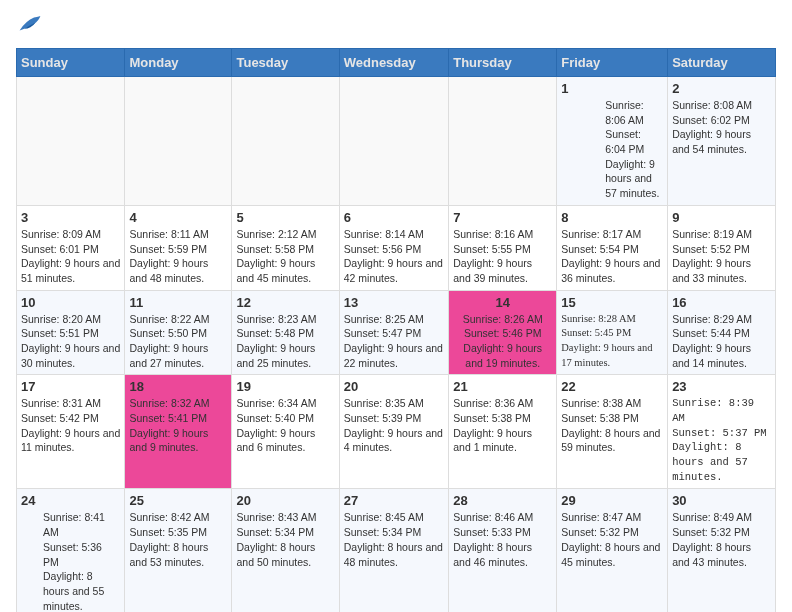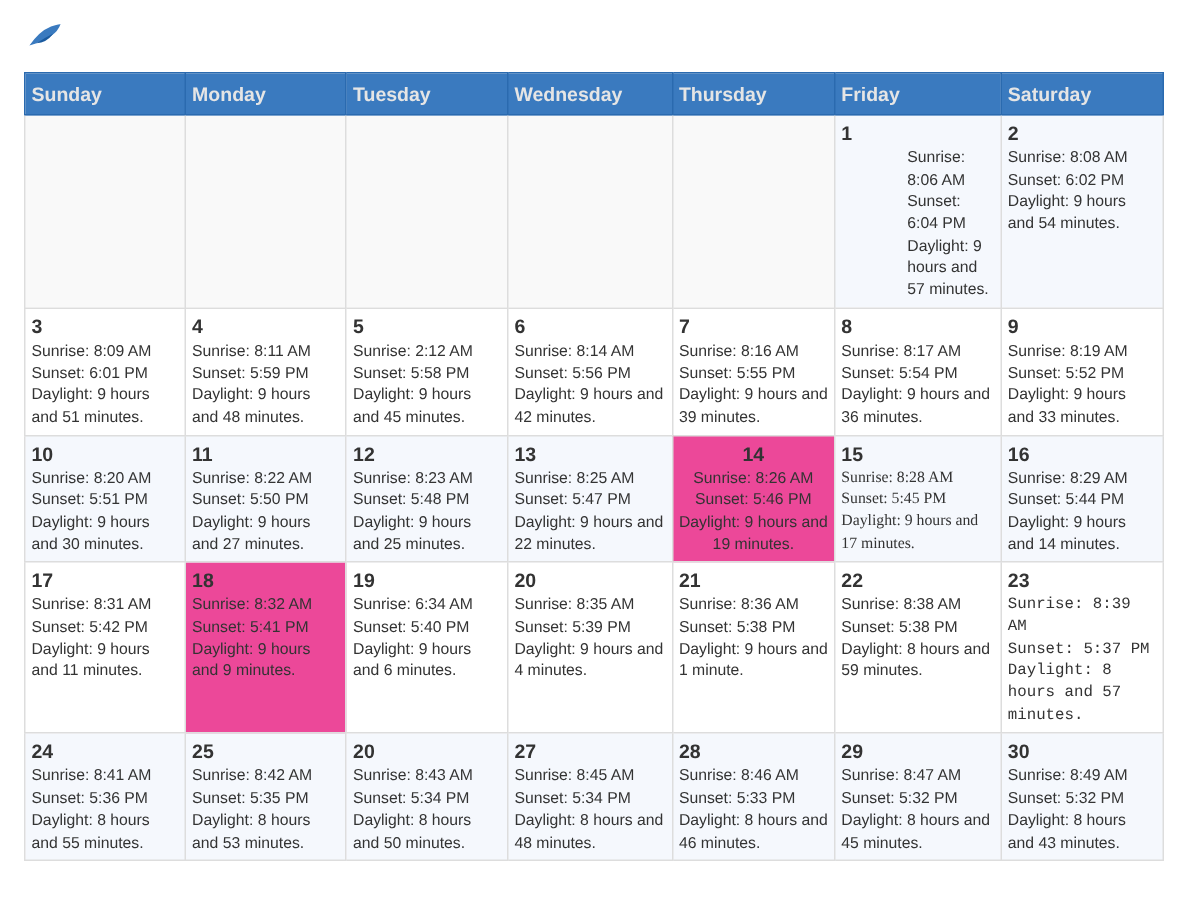--- a/index.html
+++ b/index.html
@@ -272,21 +272,21 @@
         <td style="background: rgb(255, 255, 255);">
           <span class="day-num">23</span>
           <div class="day-info" style="white-space: pre-line; font-family: Liberation Mono, monospace;">Sunrise: 8:39 AM
 Sunset: 5:37 PM
 Daylight: 8 hours and 57 minutes.</div>
         </td>
       </tr>
       <tr>
         <td style="background: rgb(245, 248, 253);">
           <span class="day-num">24</span>
-          <div class="day-info" style="white-space: pre-line;">Sunrise: 8:41 AM
+          <div class="day-info" style="white-space: pre-line; margin-left: 22px;">Sunrise: 8:41 AM
 Sunset: 5:36 PM
 Daylight: 8 hours and 55 minutes.</div>
         </td>
         <td style="background: rgb(245, 248, 253);">
           <span class="day-num">25</span>
           <div class="day-info" style="white-space: pre-line;">Sunrise: 8:42 AM
 Sunset: 5:35 PM
 Daylight: 8 hours and 53 minutes.</div>
         </td>
         <td style="background: rgb(245, 248, 253);">

